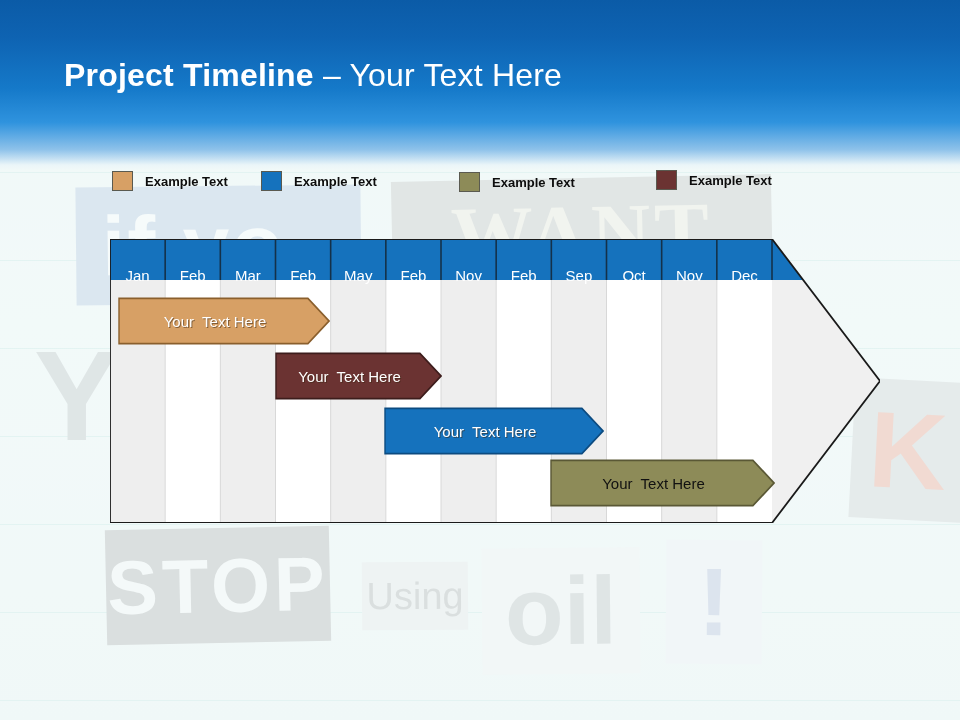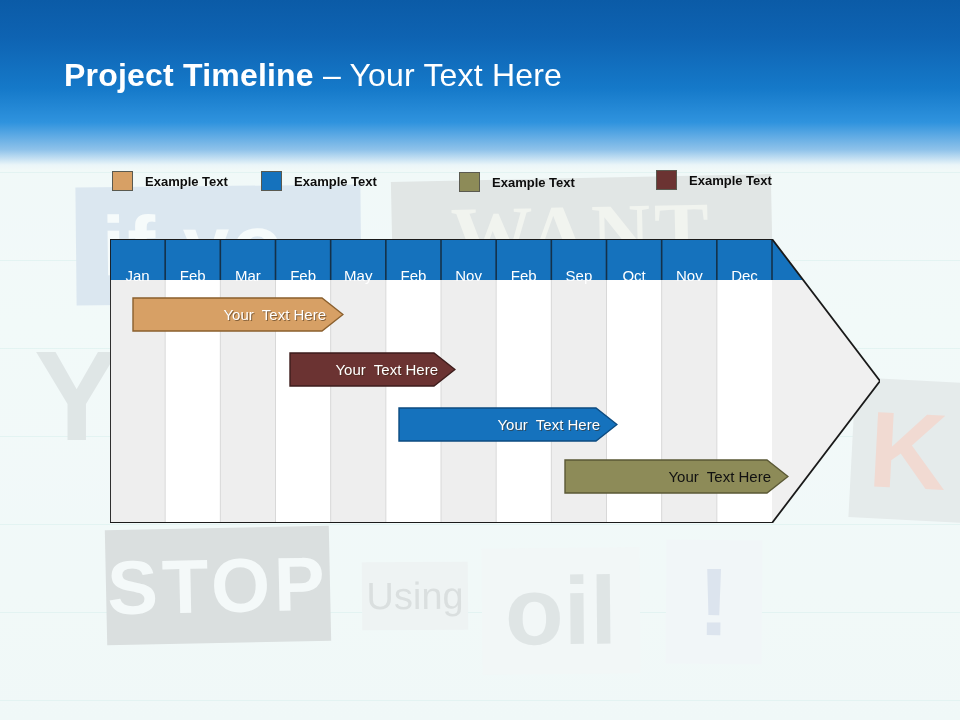--- a/index.html
+++ b/index.html
@@ -195,25 +195,24 @@
     display: flex;
     align-items: center;
     justify-content: center;
     font-size: 15px;
     color: #ffffff;
   }
 
   
   .bar {
     position: absolute;
-    height: 35px;
+    height: 48px;
     display: flex;
     align-items: center;
-    justify-content: flex-end;
-    margin-left: 14px;
+    justify-content: center;
   }
   .bar-svg {
     position: absolute;
     left: 0; top: 0;
     width: 100%; height: 100%;
   }
   .bar-label {
     position: relative;
     font-size: 15px;
     white-space: pre;

